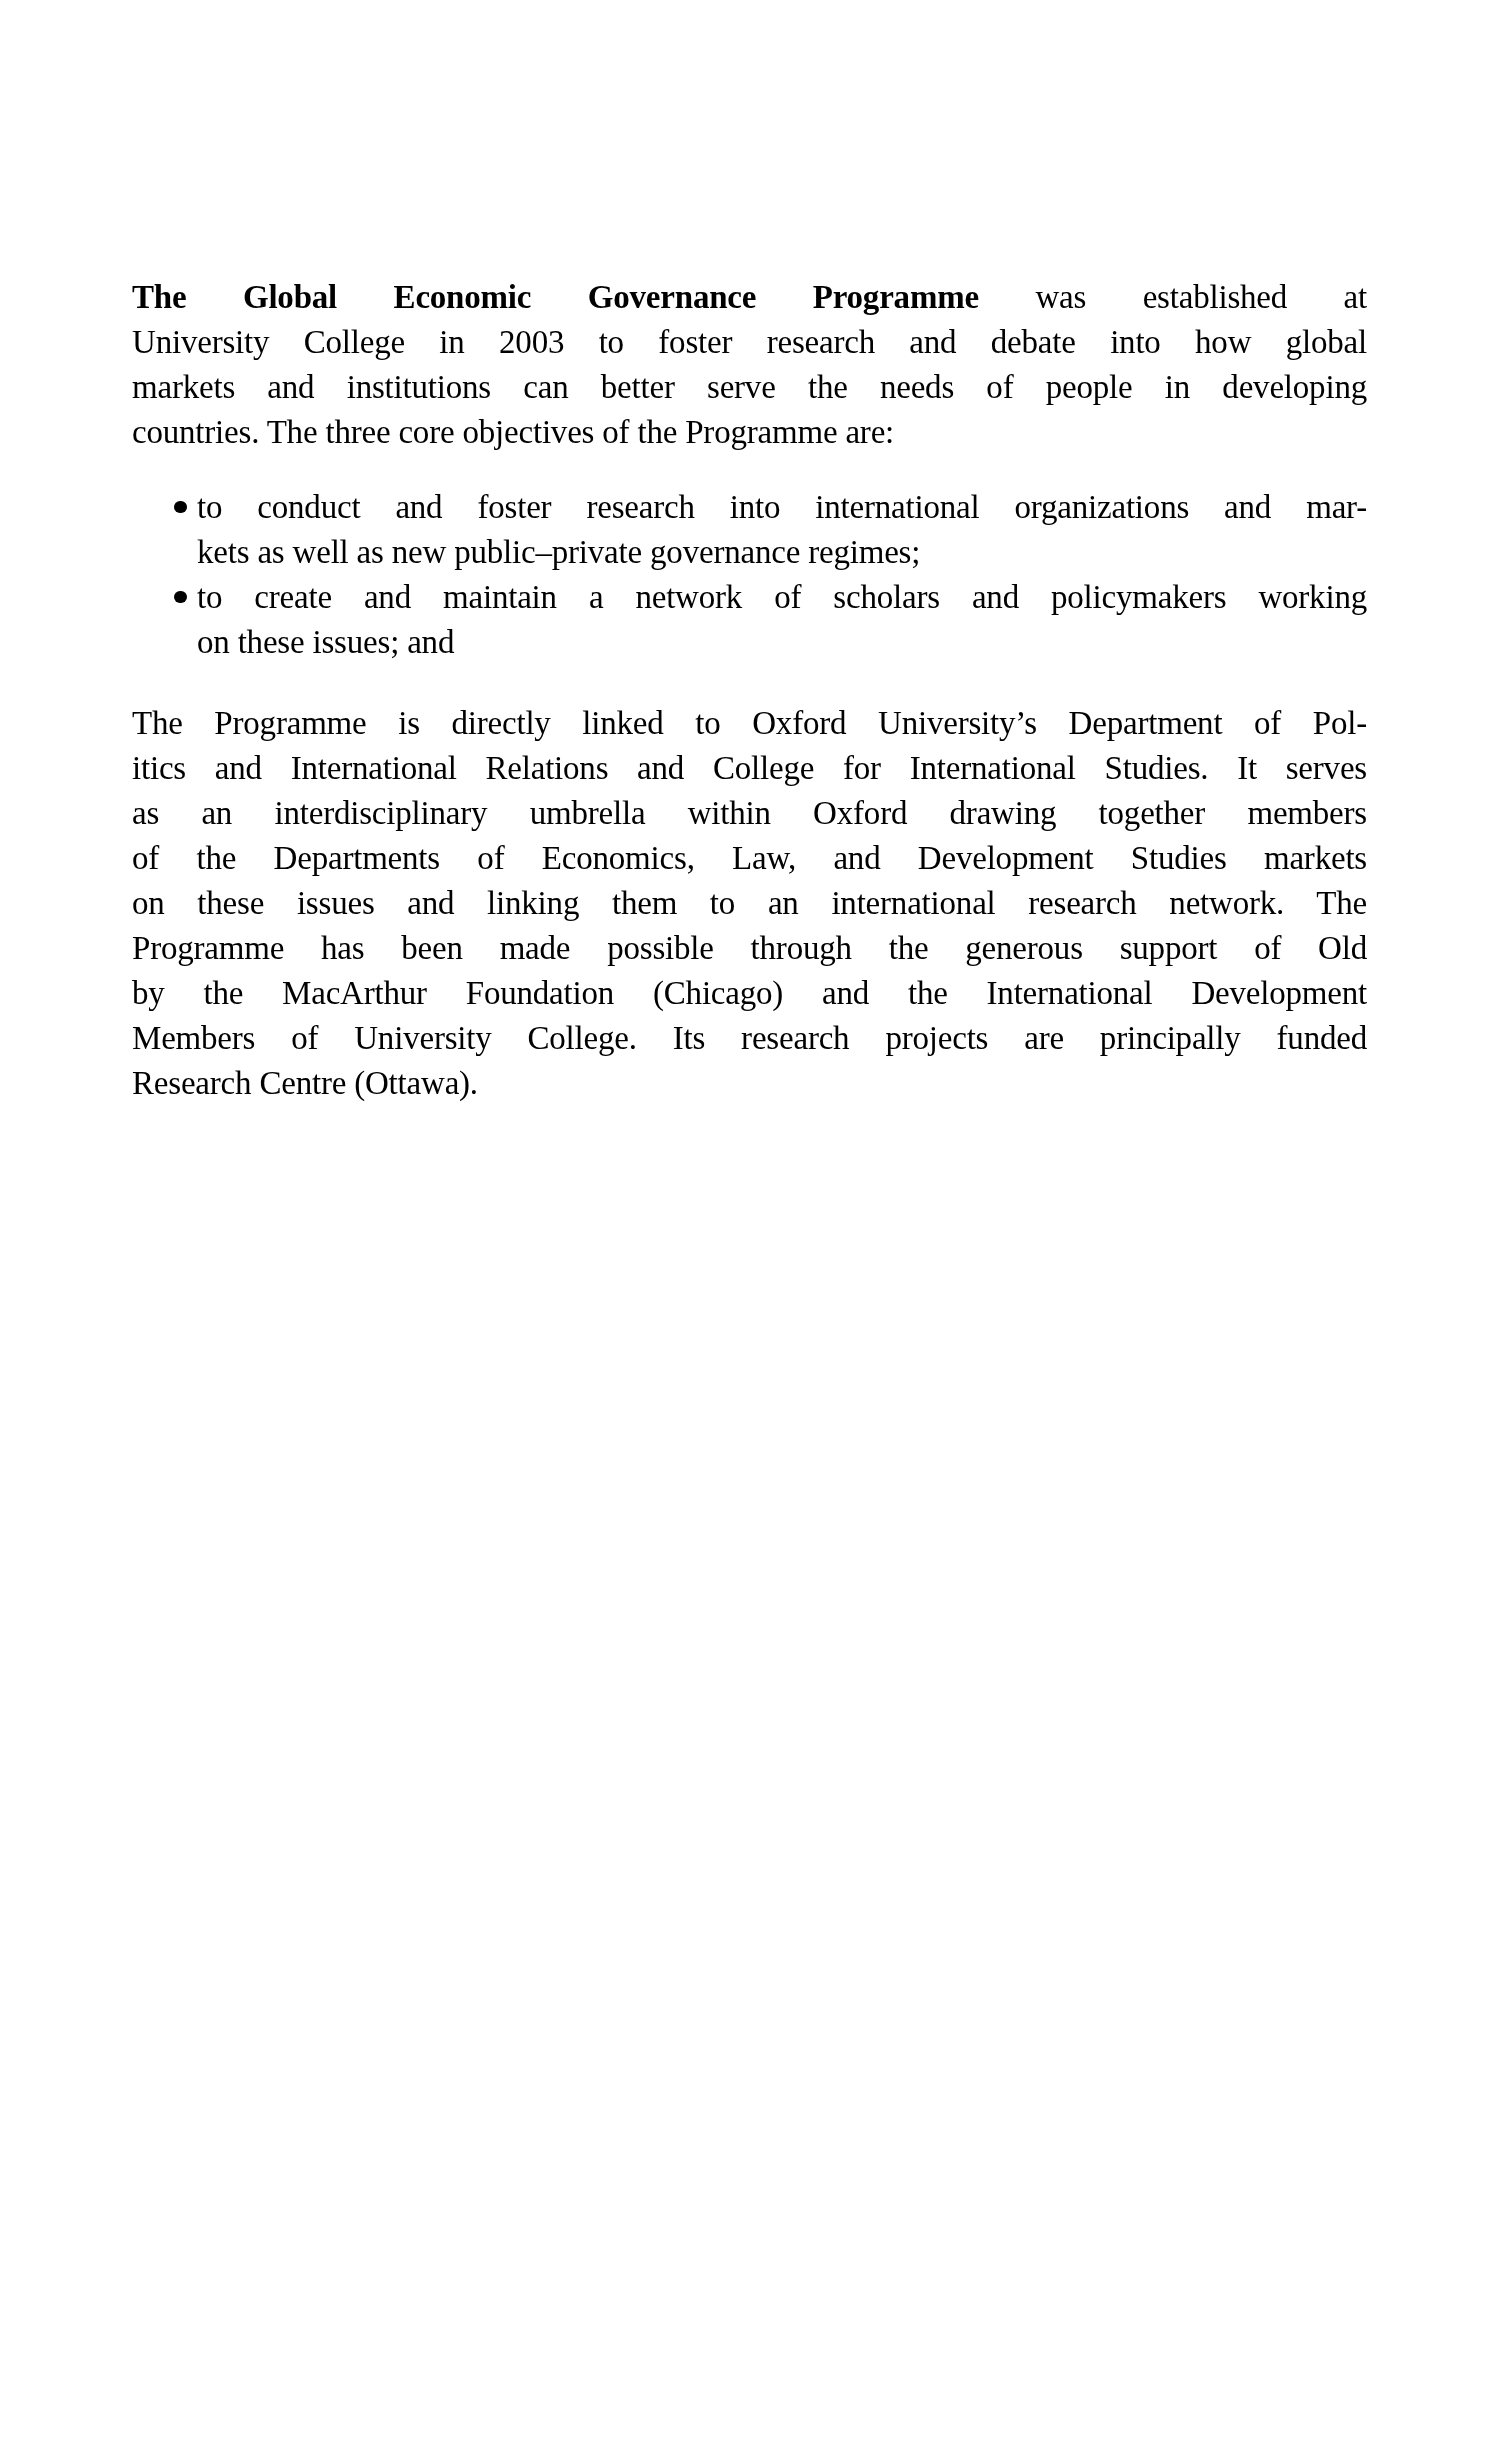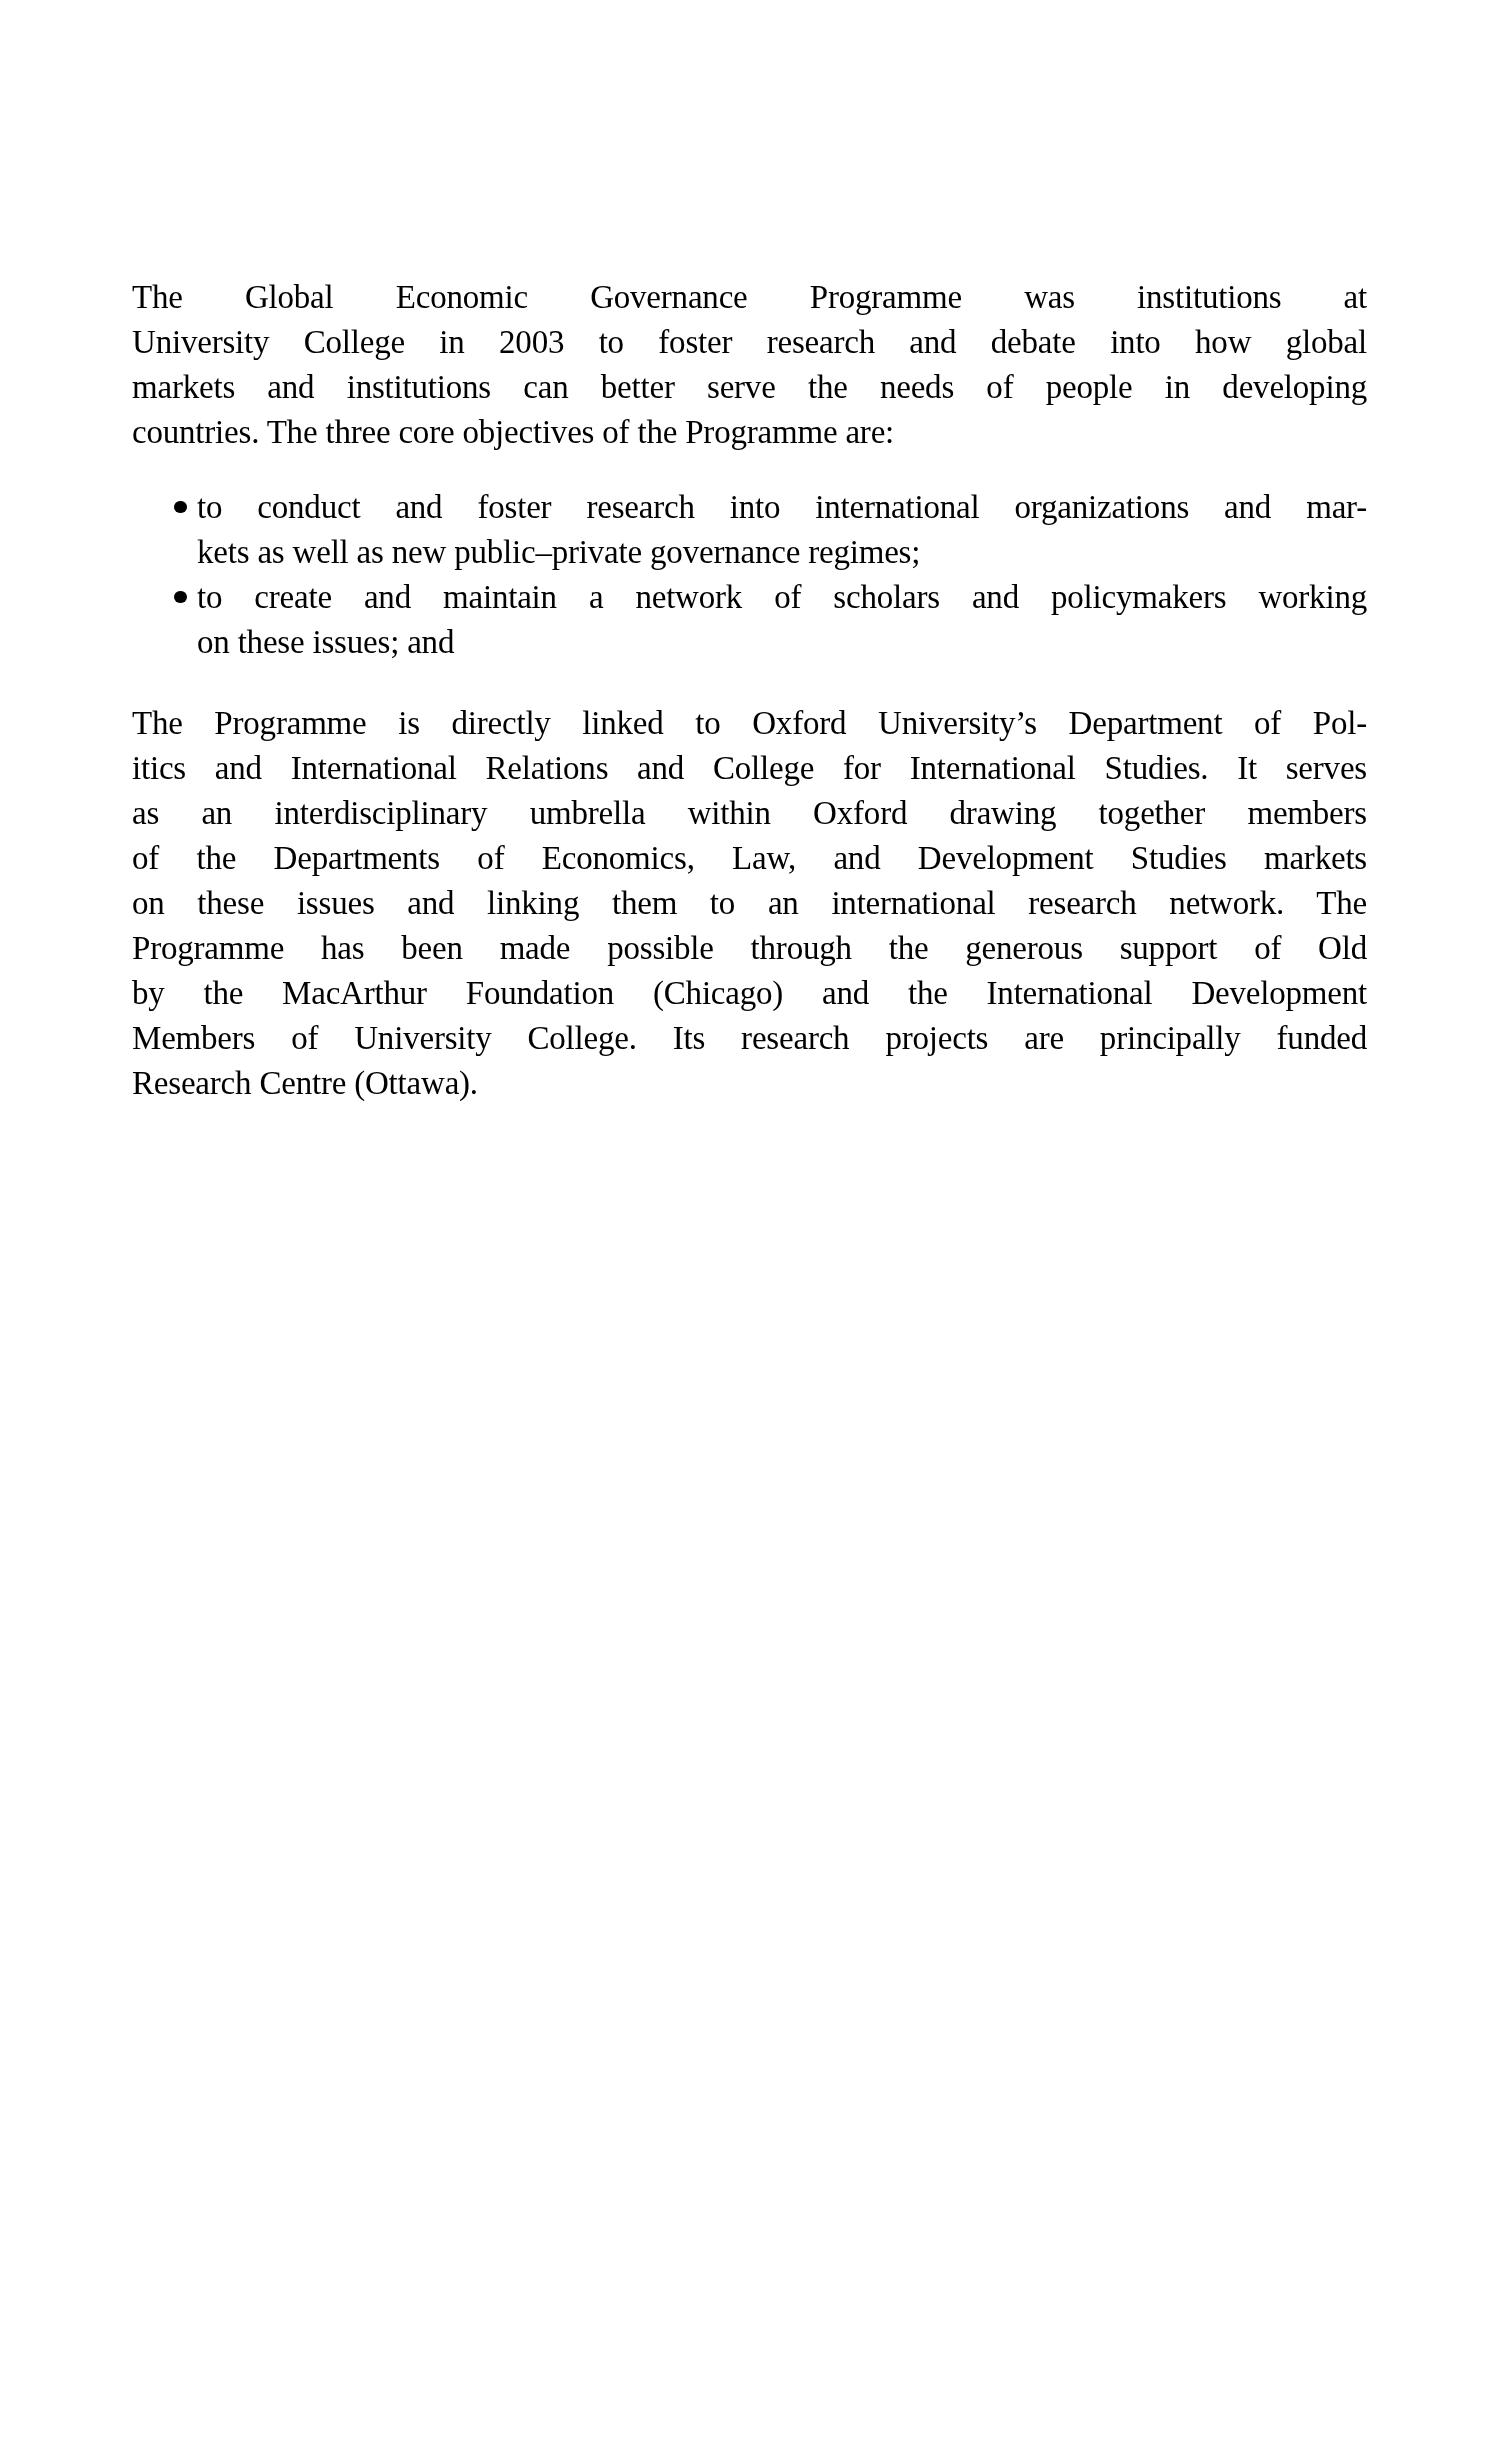--- a/index.html
+++ b/index.html
@@ -26,21 +26,21 @@
   .para { margin: 0; }
   .line {
     height: 45px;
     line-height: 45px;
     text-align: justify;
     text-align-last: justify;
     overflow: hidden;
     white-space: normal;
   }
   .line.end { text-align-last: left; }
-  .b { font-weight: normal; }
+  .b { font-weight: bold; }
   .i { }
   .intro { margin-bottom: 30px; }
   .objectives {
     list-style: none;
     margin: 0 0 36px 0;
     padding: 0 0 0 65px;
   }
   .objectives li { position: relative; }
   .bullet {
     position: absolute;
@@ -51,21 +51,21 @@
     border-radius: 50%;
     background: #000000;
   }
 </style>
 </head>
 <body>
 
 <div class="text-block">
 
   <div class="para intro">
-    <div class="line"><span class="b">The Global Economic Governance Programme</span><span> was institutions at</span></div>
+    <div class="line"><span class="b">The Global Economic Governance Programme</span><span> was established at</span></div>
     <div class="line">University College in 2003 to foster research and debate into how global</div>
     <div class="line">markets and institutions can better serve the needs of people in developing</div>
     <div class="line end">countries. The three core objectives of the Programme are:</div>
   </div>
 
   <ul class="objectives">
     <li>
       <span class="bullet"></span>
       <div class="line">to conduct and foster research into international organizations and mar-</div>
       <div class="line end">kets as well as new public–private governance regimes;</div>

